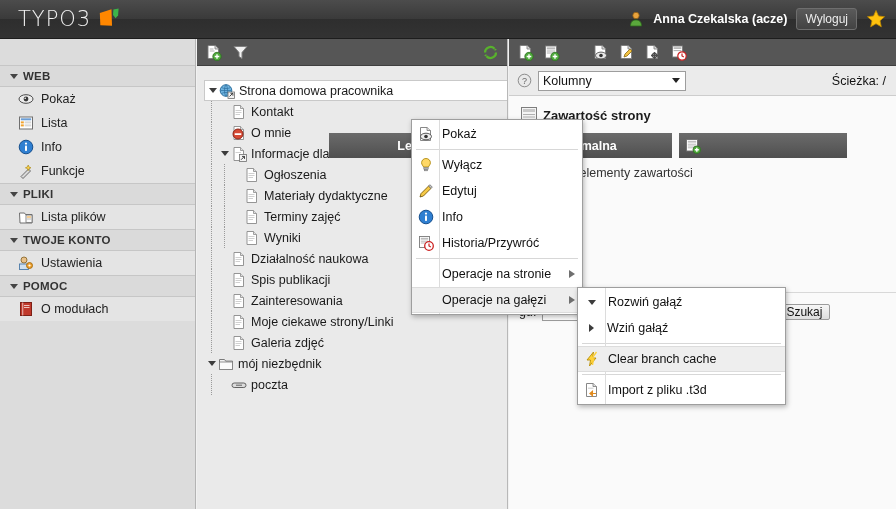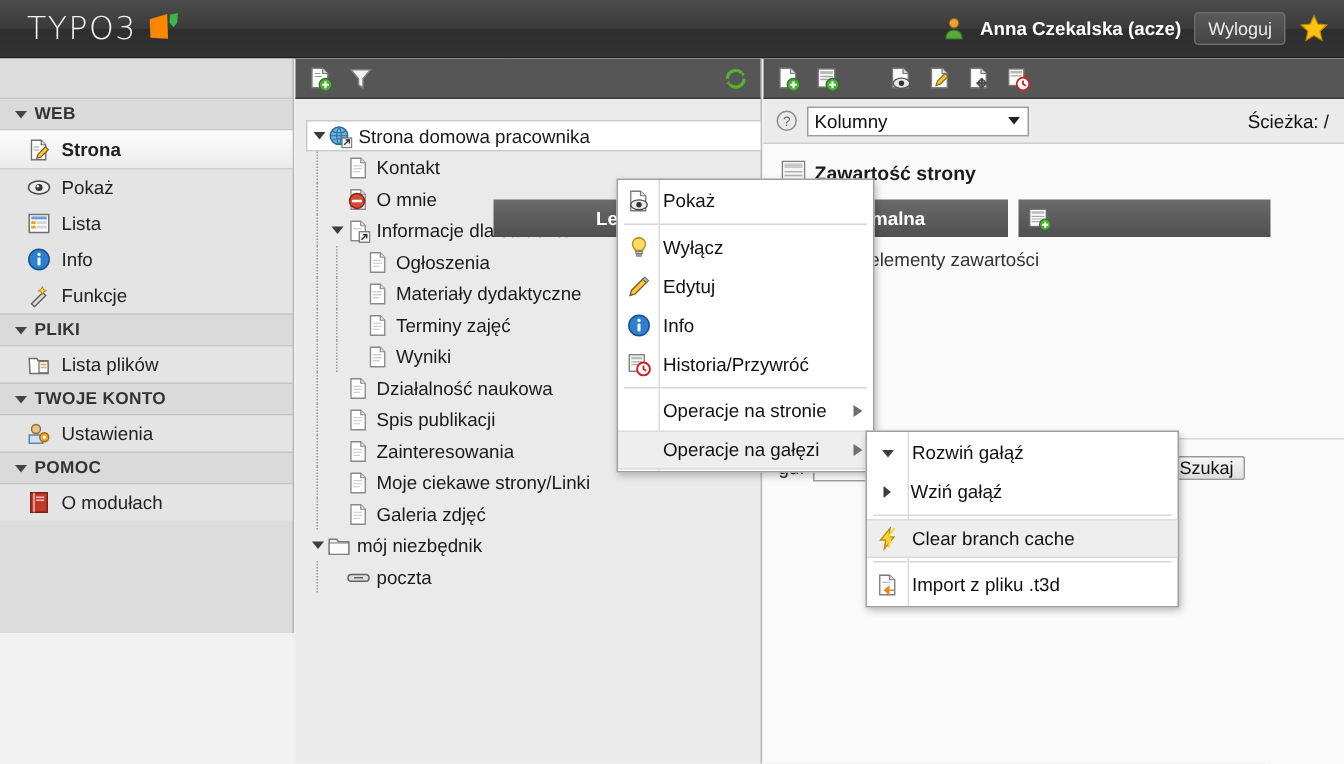--- a/index.html
+++ b/index.html
@@ -38,21 +38,21 @@
   .logout-btn {
     background: linear-gradient(to bottom,#5a5a5a,#434343);
     border: 1px solid #6e6e6e; border-radius: 3px;
     color: #ededed; font-size: 12px; padding: 3px 8px; cursor: pointer;
     font-family: "Liberation Sans", sans-serif;
   }
   .star-icon { width: 20px; height: 20px; }
 
   
   .modmenu {
-    position: absolute; left: 0; top: 39px; width: 196px; height: 383px;
+    position: absolute; left: 0; top: 39px; width: 196px; height: 470px;
     background: #dcdcdc;
     border-right: 1px solid #b4b4b4;
   }
   .modmenu-inner { padding-top: 26px; }
   .mod-section {
     background: #dadada;
     border-top: 1px solid #c6c6c6;
     border-bottom: 1px solid #c6c6c6;
     padding: 4px 8px 4px 10px;
     font-weight: bold; font-size: 11.5px; color: #333;
@@ -214,30 +214,20 @@
     </div>
   </div>
 
   <div class="modmenu">
     <div class="modmenu-inner" id="modmenu-inner">
         <div class="mod-section">
           <span class="caret-down"></span>
           <span>WEB</span>
         </div>
         <div class="mod-group">
-          <div class="mod-item active">
-            <span class="mod-ico"><svg width="16" height="16" viewBox="0 0 16 16">
-                <path d="M3 1.5h6.5L12.5 4.5v10H3z" fill="#fff" stroke="#6f6f6f" stroke-width="0.9"></path>
-                <path d="M9.5 1.5v3h3" fill="#ddd" stroke="#6f6f6f" stroke-width="0.8"></path>
-                <line x1="4.5" y1="6" x2="8" y2="6" stroke="#a8a8a8" stroke-width="0.8"></line>
-                <line x1="4.5" y1="8" x2="8" y2="8" stroke="#a8a8a8" stroke-width="0.8"></line>
-                <path d="M6.5 13.5l0.8-2.6 5-5 1.9 1.9-5 5z" fill="#f6c946" stroke="#7d5f0e" stroke-width="0.8"></path>
-              </svg></span>
-            <span>Strona</span>
-          </div>
           <div class="mod-item">
             <span class="mod-ico"><svg width="16" height="16" viewBox="0 0 16 16">
                 <ellipse cx="8" cy="8" rx="7" ry="4.3" fill="#ececec" stroke="#4a4a4a" stroke-width="1"></ellipse>
                 <circle cx="8" cy="8" r="2.4" fill="#3a3a3a"></circle>
                 <circle cx="7.2" cy="7.2" r="0.8" fill="#fff"></circle>
               </svg></span>
             <span>Pokaż</span>
           </div>
           <div class="mod-item">
             <span class="mod-ico"><svg width="16" height="16" viewBox="0 0 16 16">

